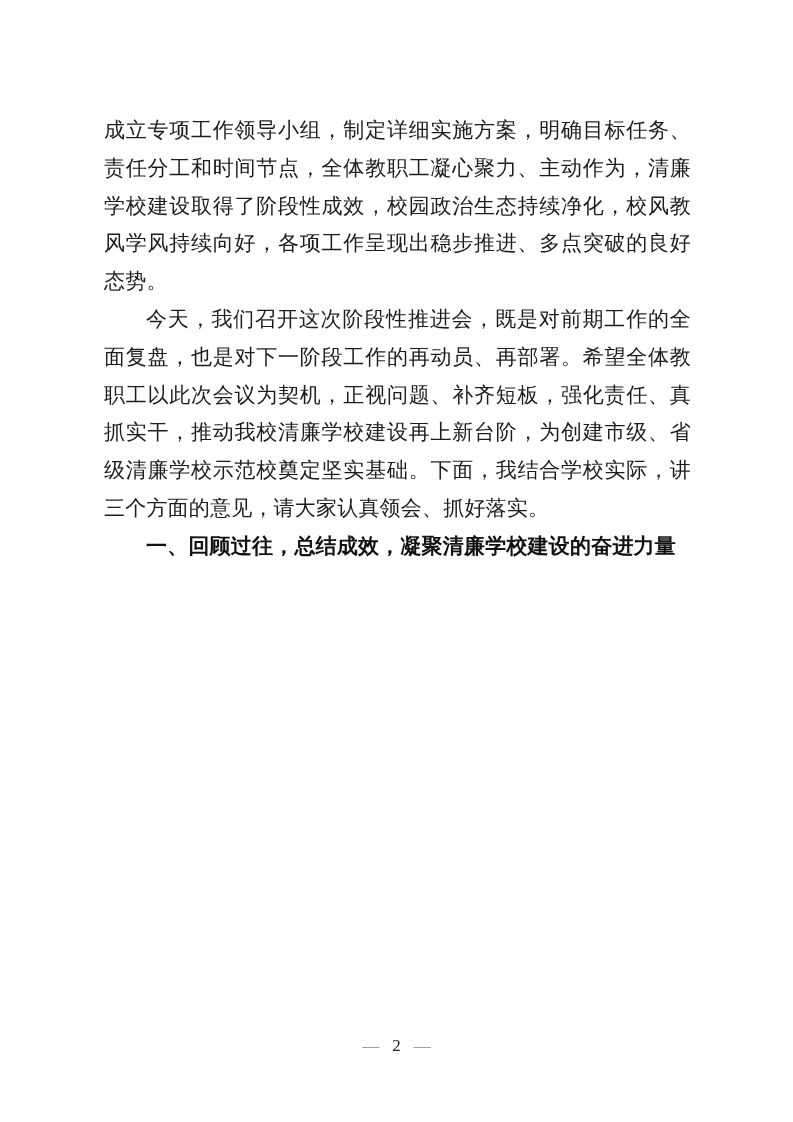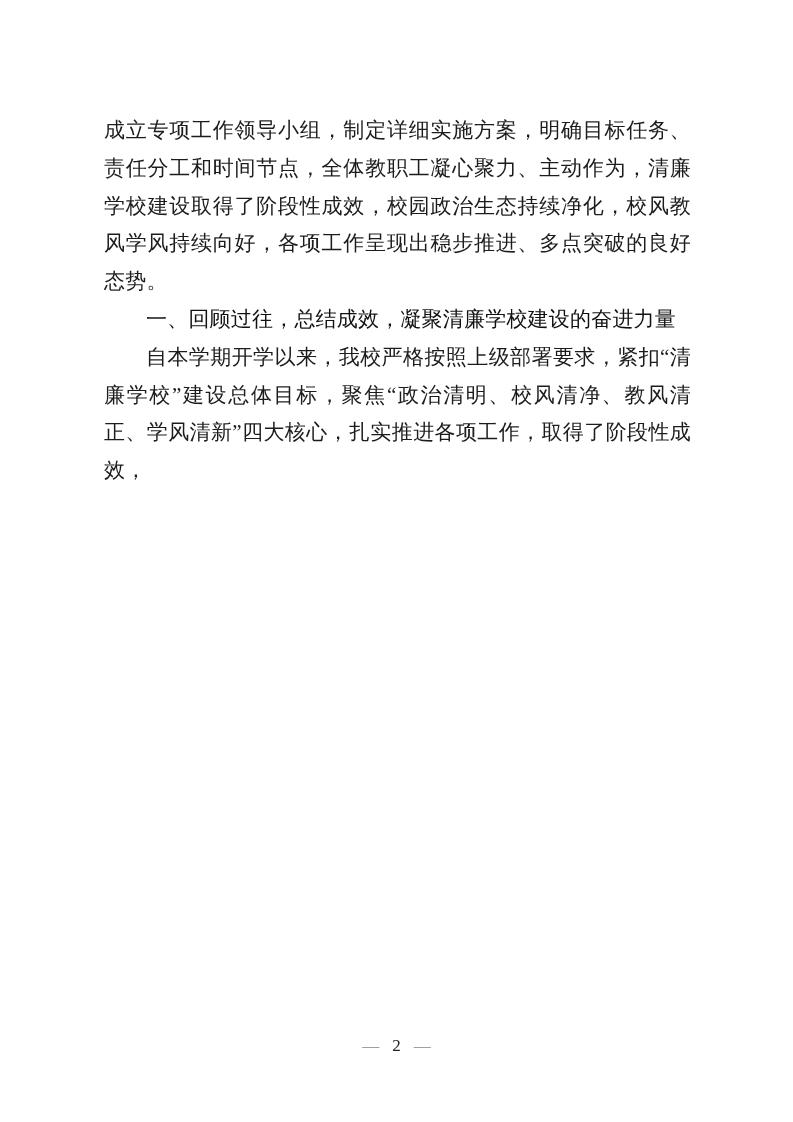--- a/index.html
+++ b/index.html
@@ -27,21 +27,21 @@
     line-height: 37.8px;
     color: #1c1c1c;
     text-align: justify;
     text-justify: inter-ideograph;
     letter-spacing: 0.2px;
   }
   .para.indent {
     text-indent: 2em;
   }
   .para.bold {
-    font-weight: normal;
+    font-weight: bold;
     color: #111111;
   }
   .footer {
     position: absolute;
     left: 0;
     top: 1036px;
     width: 100%;
     text-align: center;
     font-size: 17px;
     line-height: 20px;
@@ -55,20 +55,20 @@
     padding: 0 13px;
     color: #222222;
   }
 </style>
 </head>
 <body>
 
 <div class="page">
   <div class="content">
     <p class="para">成立专项工作领导小组，制定详细实施方案，明确目标任务、责任分工和时间节点，全体教职工凝心聚力、主动作为，清廉学校建设取得了阶段性成效，校园政治生态持续净化，校风教风学风持续向好，各项工作呈现出稳步推进、多点突破的良好态势。</p>
+    <p class="para indent">今天，我们召开这次阶段性推进会，既是对前期工作的全面复盘，也是对下一阶段工作的再动员、再部署。希望全体教职工以此次会议为契机，正视问题、补齐短板，强化责任、真抓实干，推动我校清廉学校建设再上新台阶，为创建市级、省级清廉学校示范校奠定坚实基础。下面，我结合学校实际，讲三个方面的意见，请大家认真领会、抓好落实。</p>
     <p class="para indent bold">一、回顾过往，总结成效，凝聚清廉学校建设的奋进力量</p>
-    <p class="para indent">自本学期开学以来，我校严格按照上级部署要求，紧扣“清廉学校”建设总体目标，聚焦“政治清明、校风清净、教风清正、学风清新”四大核心，扎实推进各项工作，取得了阶段性成效，</p>
   </div>
 
   <div class="footer">
     <span class="dash">—</span><span class="num">2</span><span class="dash">—</span>
   </div>
 </div>
 
 </body></html>

